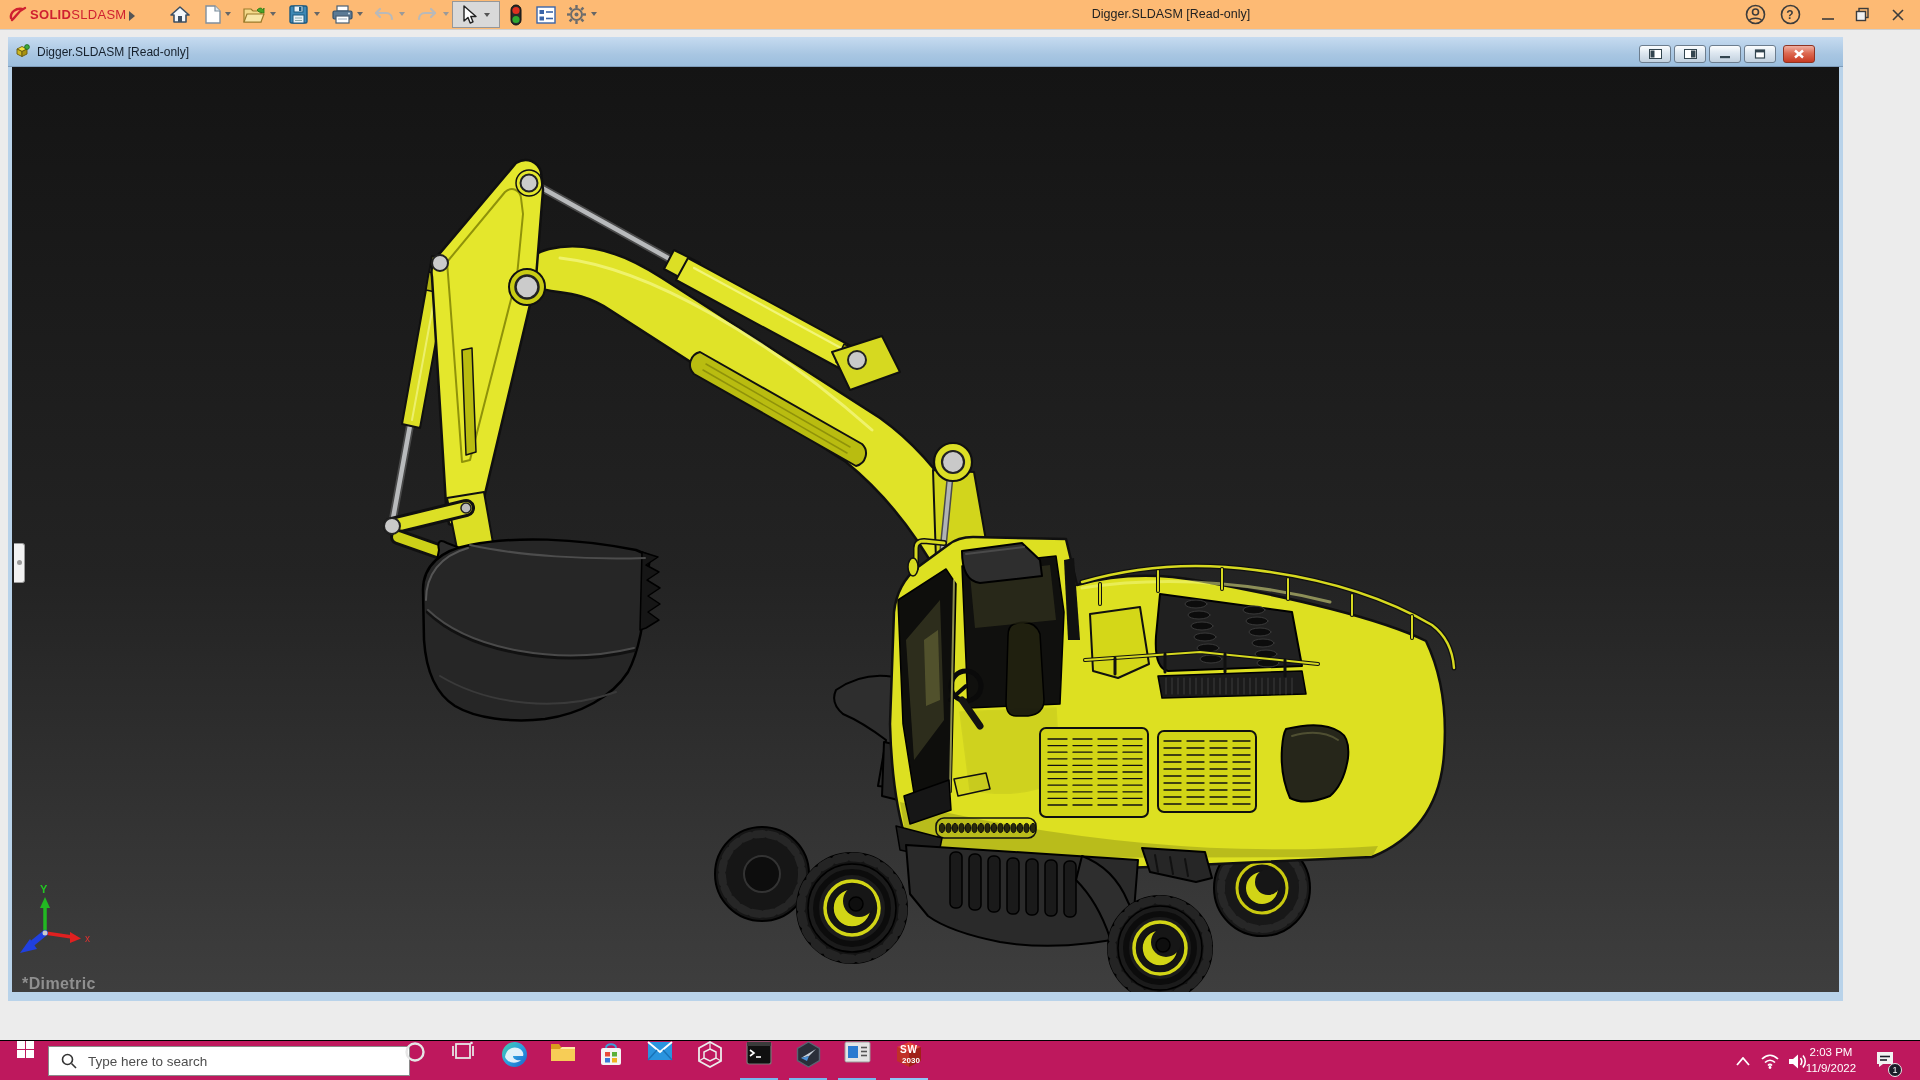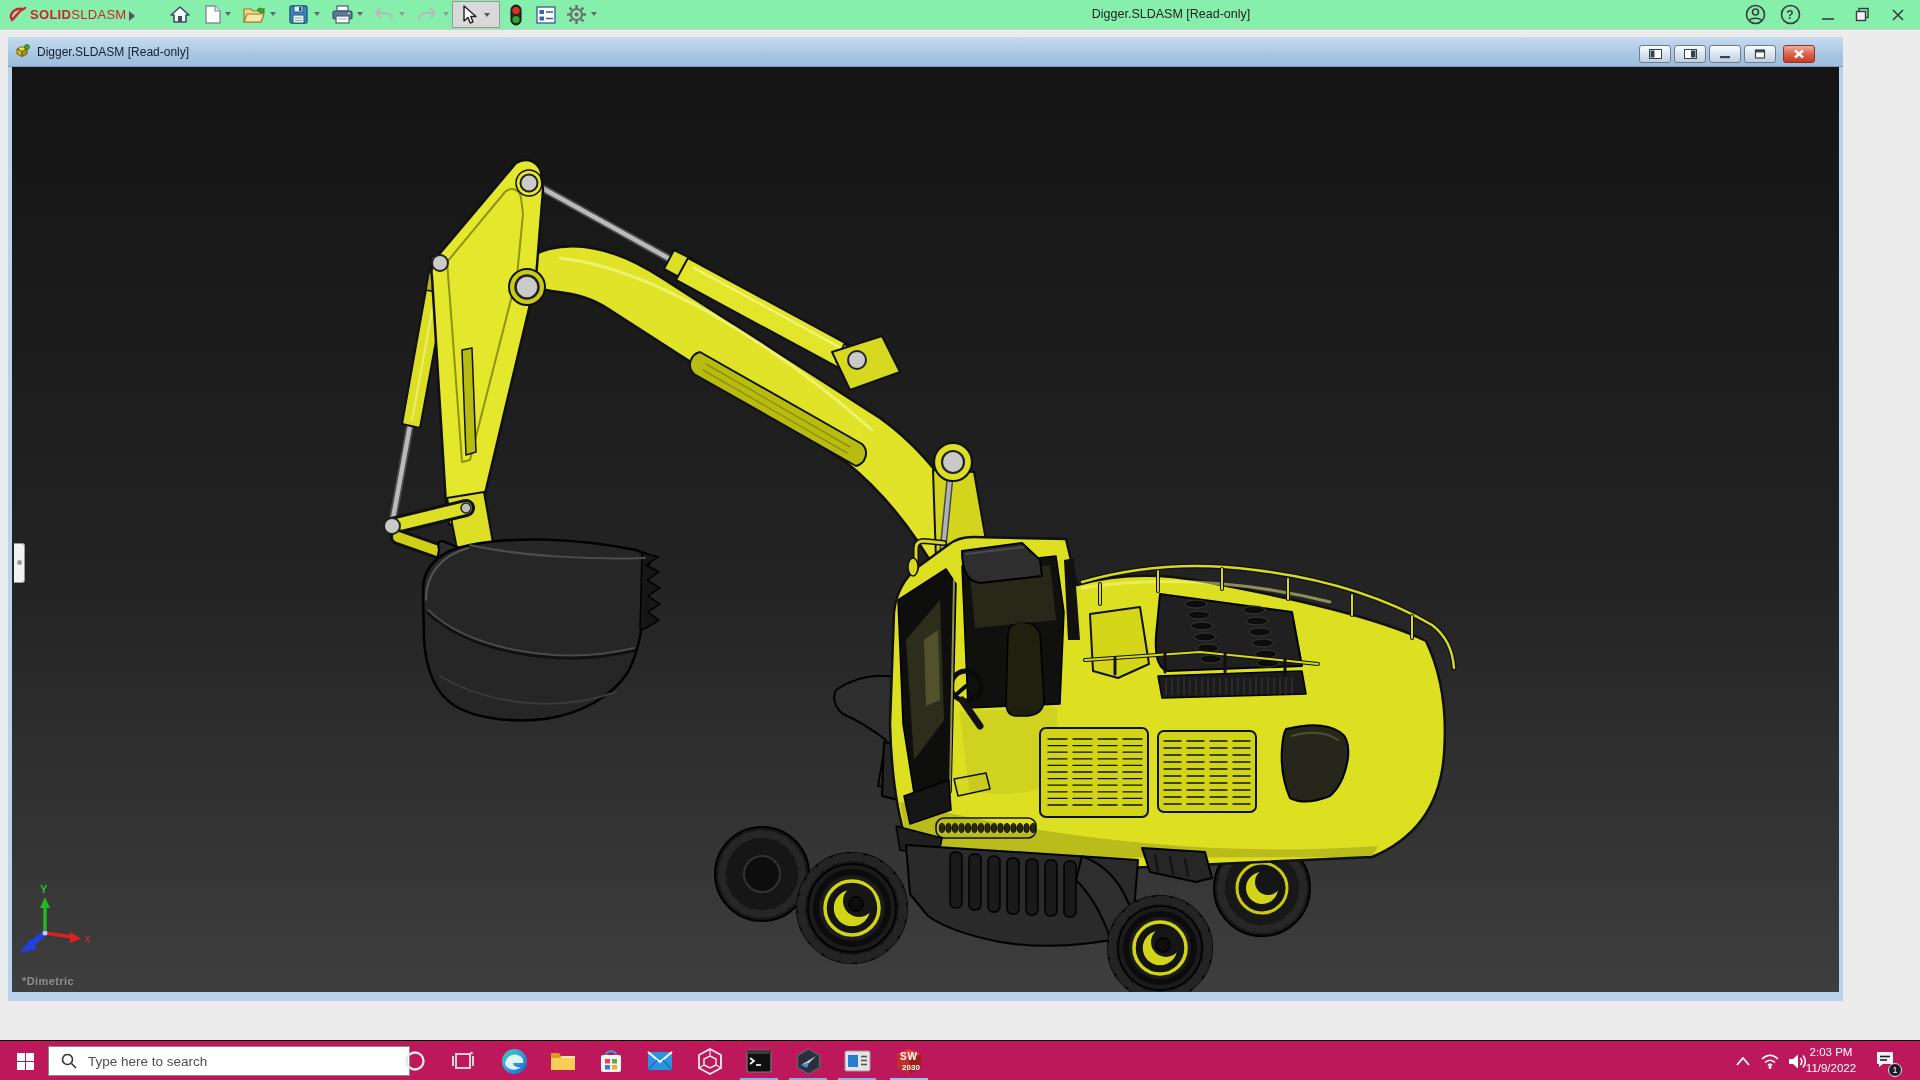--- a/index.html
+++ b/index.html
@@ -1,52 +1,52 @@
 <!DOCTYPE html>
 <html><head>
 <meta charset="utf-8">
 <style>
   html,body{margin:0;padding:0}
   body{width:1920px;height:1080px;overflow:hidden;position:relative;background:#ececec;
        font-family:"Liberation Sans",sans-serif}
   .abs{position:absolute}
 
   
-  #titlebar{position:absolute;left:0;top:0;width:1920px;height:29px;background:#86efac;border-bottom:1px solid #cfcfcf}
+  #titlebar{position:absolute;left:0;top:0;width:1920px;height:29px;background:#fdba74;border-bottom:1px solid #cfcfcf}
   .tbtn{position:absolute;top:2px;width:26px;height:25px;display:flex;align-items:center;justify-content:center}
   .dd{position:absolute;top:12px;width:0;height:0;border-left:3.5px solid transparent;border-right:3.5px solid transparent;border-top:4px solid #666}
   #select-box{position:absolute;left:452px;top:1px;width:48px;height:27px;background:#d9d9d9;border:1px solid #979797;box-sizing:border-box;display:flex;align-items:center}
   #app-title{position:absolute;left:1040px;top:7px;width:262px;text-align:center;font-size:12.5px;color:#222}
   .winctl{position:absolute;top:2px;width:30px;height:25px;display:flex;align-items:center;justify-content:center;color:#333}
 
   
   #child{position:absolute;left:8px;top:37px;width:1835px;height:964px;background:#b9d3ea}
   #child-titlebar{position:absolute;left:0;top:0;width:100%;height:30px;
       background:linear-gradient(#c6dbf0,#a8c6e2 60%,#9cbedd);border-bottom:1px solid #7e9cba;box-sizing:border-box;
       display:flex;align-items:center}
   #child-title{font-size:12px;color:#15202c;margin-left:6px}
   .cbtn{position:absolute;top:8px;width:32px;height:18px;border:1px solid #6c7d8e;border-radius:3px;box-sizing:border-box;
       background:linear-gradient(#fbfdfe,#dde7f0 45%,#c2d1de);display:flex;align-items:center;justify-content:center}
   .cbtn.red{background:linear-gradient(#f0b0a2,#dd6a52 45%,#c83a22);border-color:#8e3322}
 
   
   #viewport{position:absolute;left:4px;top:30px;width:1827px;height:925px;overflow:hidden;
       background:linear-gradient(#141414,#232323 55%,#3e3e3e)}
   #scene{position:absolute;left:-12px;top:-67px;width:1920px;height:1080px}
-  #orientation{position:absolute;left:10px;top:908px;font-size:11px;font-weight:bold;color:#8f8f8f;letter-spacing:.4px}
+  #orientation{position:absolute;left:10px;top:908px;font-size:16px;font-weight:bold;color:#8f8f8f;letter-spacing:.4px}
   #fm-tab{position:absolute;left:2px;top:476px;width:11px;height:40px;background:#f2f2f2;border:1px solid #9a9a9a;
       border-left:none;border-radius:0 3px 3px 0;box-sizing:border-box}
   #fm-tab::after{content:"";position:absolute;left:2.5px;top:16px;width:5px;height:5px;border-radius:50%;background:#9a9a9a}
 
   
   #taskbar{position:absolute;left:0;top:1040px;width:1920px;height:40px;background:#be185d;border-top:1px solid #000}
   #search{position:absolute;left:48px;top:5px;width:362px;height:30px;background:#fff;border:1px solid #8a8a8a;box-sizing:border-box;display:flex;align-items:center}
   #search input{border:none;outline:none;background:transparent;font-size:13.5px;color:#333;width:280px;font-family:"Liberation Sans",sans-serif}
   #search input::placeholder{color:#4e4e4e;opacity:1}
-  .tapp{position:absolute;top:0;width:46px;height:40px;display:flex;align-items:center;justify-content:center}
+  .tapp{position:absolute;top:0;width:46px;height:40px;display:flex;align-items:flex-start;justify-content:center}
   .tapp .ul{position:absolute;bottom:0;left:4px;right:4px;height:3px;background:#76b9ed;display:none}
   .tapp.running .ul{display:block}
   .tray-ic{position:absolute;top:0;height:40px;display:flex;align-items:center;justify-content:center;color:#fff}
   #clock{position:absolute;left:1800px;top:3px;width:62px;text-align:center;color:#fff;font-size:11.5px;line-height:16px}
   #notif-badge{position:absolute;right:-7px;bottom:-4px;width:14px;height:14px;border-radius:50%;background:#1b1c28;
       border:1.5px solid #e8e8e8;color:#fff;font-size:9px;display:flex;align-items:center;justify-content:center;box-sizing:border-box}
 
   .swcube{position:relative;width:26px;height:27px}
   .swcube .lbl{position:absolute;left:0;top:3px;width:26px;text-align:center;color:#fff;font-weight:bold;font-size:10px;letter-spacing:1px}
   .swcube .yr{position:absolute;left:0;top:15px;width:30px;text-align:center;color:#fff;font-weight:bold;font-size:8px}

